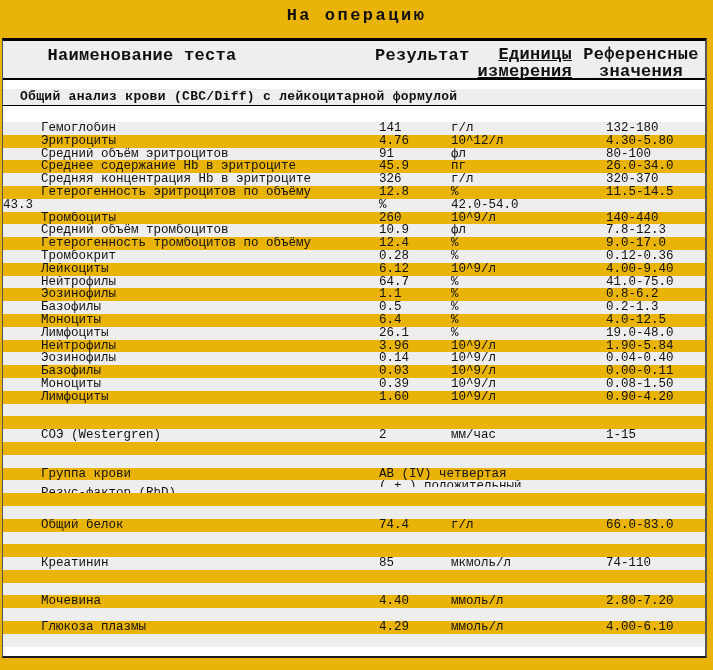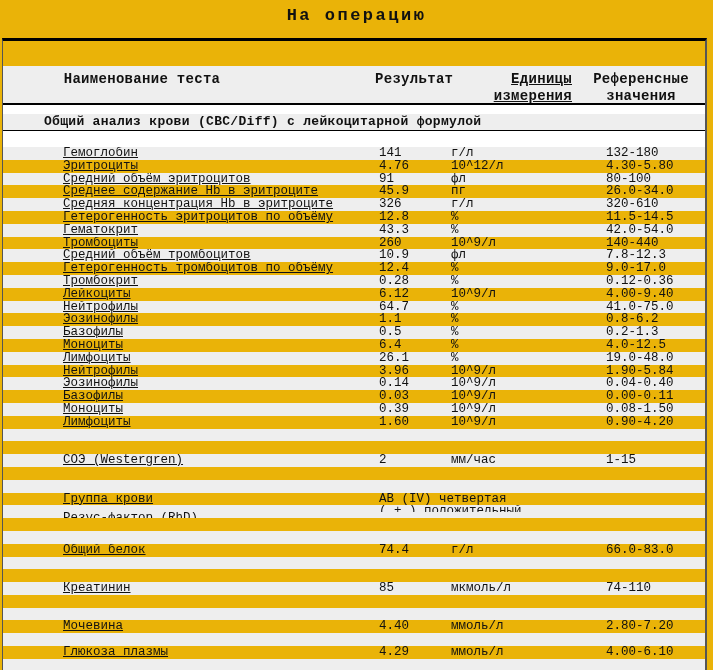--- a/index.html
+++ b/index.html
@@ -29,52 +29,51 @@
     border-left: 1px solid #555;
     border-right: 2px solid #555;
     box-sizing: border-box;
   }
   .thead {
     position: relative;
     height: 37px;
     background: var(--header-bg, #eee);
     border-bottom: 2px solid var(--border-color, #000);
     font-weight: bold;
-    font-size: 14px;
+    font-size: 17px;
     letter-spacing: 0.3px;
-    margin-top: 25px;
   }
   .h-name   { position: absolute; left: 0;     top: 5px; width: 278px; text-align: center; }
   .h-result { position: absolute; left: 372px; top: 5px; }
   .h-units  { position: absolute; left: 443px; top: 5px; width: 126px; text-align: right; line-height: 17px; text-decoration: underline; }
   .h-ref    { position: absolute; left: 576px; top: 5px; width: 124px; text-align: center; line-height: 17px; }
   .gap-after-head { height: 9px; background: #fff; }
   .section-title {
     height: 16px; line-height: 16px;
     background: var(--header-bg, #eee);
     border-bottom: 1px solid var(--border-color, #000);
     font-weight: bold;
     font-size: 13px;
     letter-spacing: 0.3px;
-    padding-left: 41px;
+    padding-left: 17px;
     white-space: nowrap;
   }
   .gap-after-section { height: 16px; background: #fff; }
   .rows .row {
     display: grid;
     grid-template-columns: 376px 72px 155px auto;
     height: 12.8px;
     line-height: 12.9px;
     font-size: 12.5px;
     white-space: nowrap;
     overflow: hidden;
   }
   .rows .row:nth-child(odd) { background: var(--stripe, #eee); }
   .cell { overflow: hidden; }
-  .cell-name { padding-left: 60px; text-decoration: underline; }
+  .cell-name { padding-left: 38px; }
   .row.wide .cell-result { grid-column: 2 / -1; }
   .bottom-filler { height: 9px; background: #fff; }
 </style>
 </head>
 <body>
 
 <div class="page">
 
   <div class="doc-title">На операцию</div>
 
@@ -121,30 +120,29 @@
         <div class="row">
           <div class="cell cell-name">Среднее содержание Hb в эритроците</div>
           <div class="cell cell-result">45.9</div>
           <div class="cell cell-units">пг</div>
           <div class="cell cell-ref">26.0-34.0</div>
         </div>
         <div class="row">
           <div class="cell cell-name">Средняя концентрация Hb в эритроците</div>
           <div class="cell cell-result">326</div>
           <div class="cell cell-units">г/л</div>
-          <div class="cell cell-ref">320-610</div>
+          <div class="cell cell-ref">320-370</div>
         </div>
         <div class="row">
           <div class="cell cell-name">Гетерогенность эритроцитов по объёму</div>
           <div class="cell cell-result">12.8</div>
           <div class="cell cell-units">%</div>
           <div class="cell cell-ref">11.5-14.5</div>
         </div>
         <div class="row">
-          <div class="cell cell-name">Гематокрит</div>
           <div class="cell cell-result">43.3</div>
           <div class="cell cell-units">%</div>
           <div class="cell cell-ref">42.0-54.0</div>
         </div>
         <div class="row">
           <div class="cell cell-name">Тромбоциты</div>
           <div class="cell cell-result">260</div>
           <div class="cell cell-units">10^9/л</div>
           <div class="cell cell-ref">140-440</div>
         </div>

